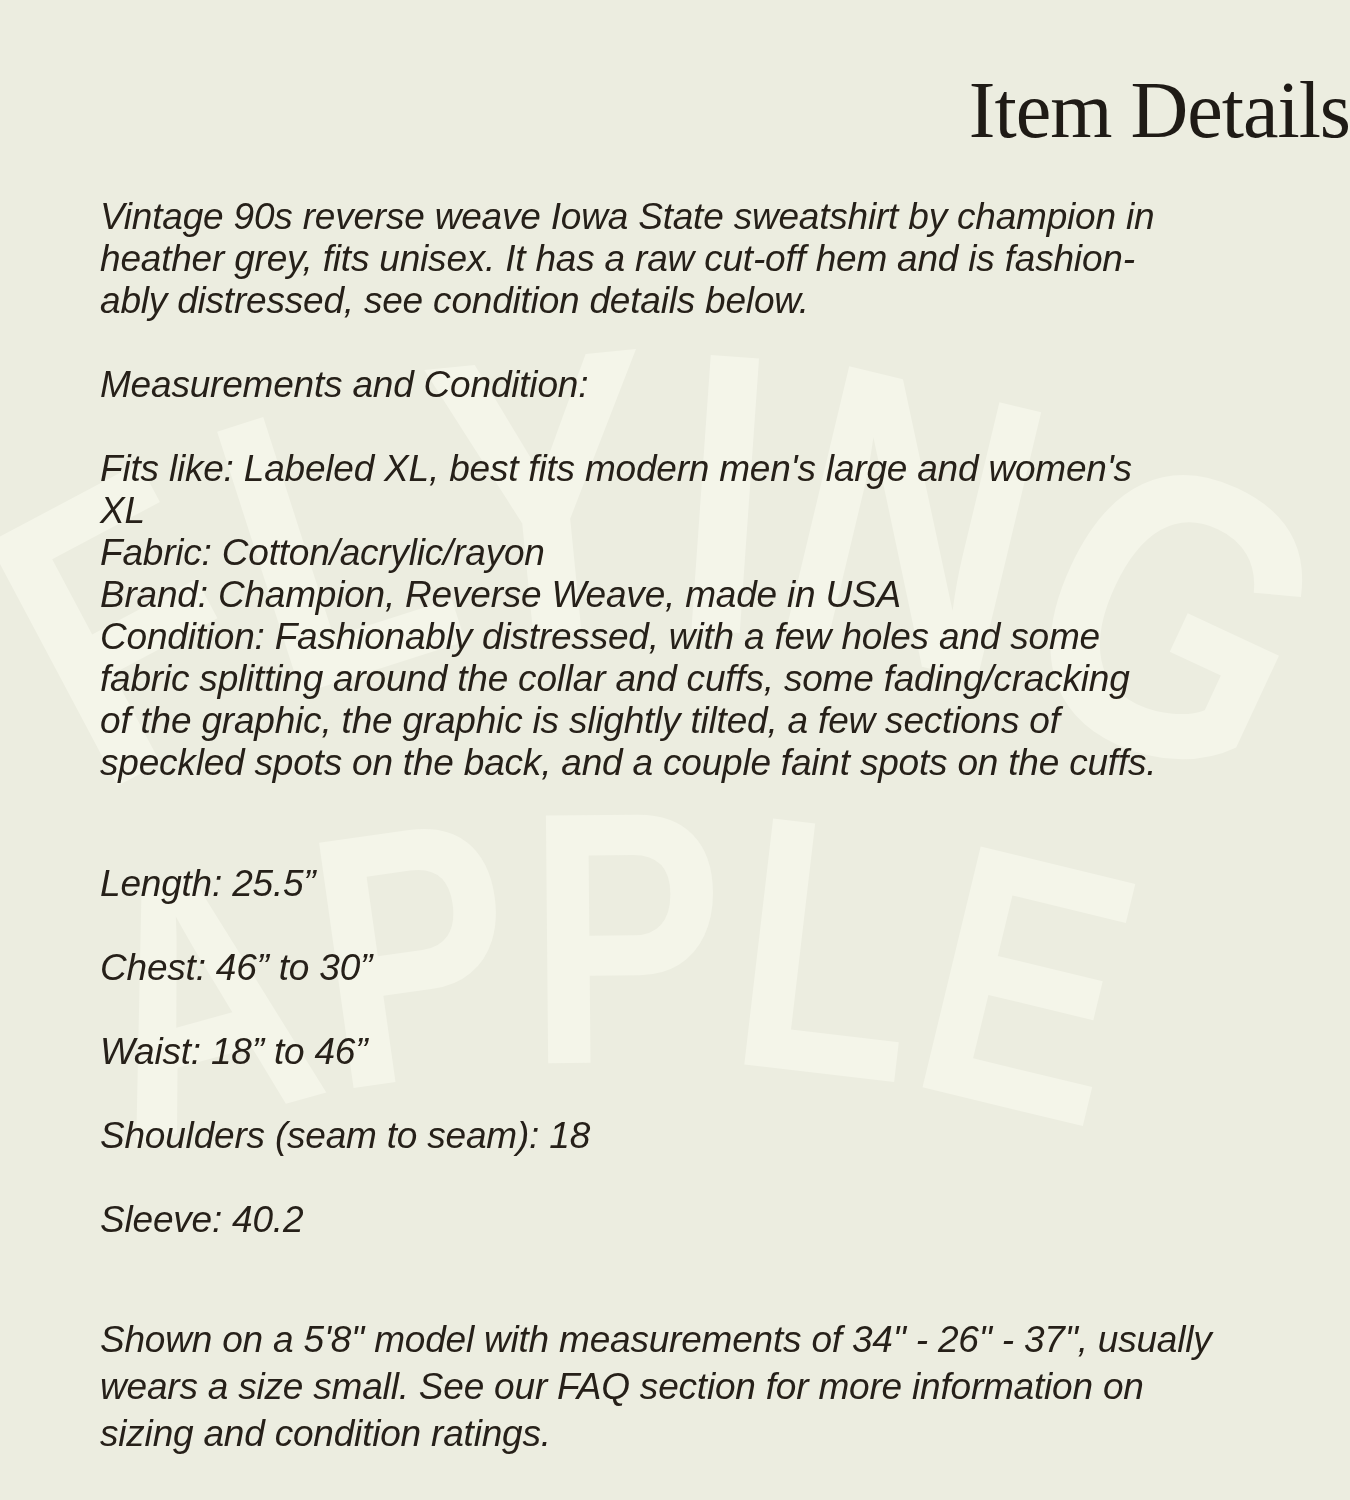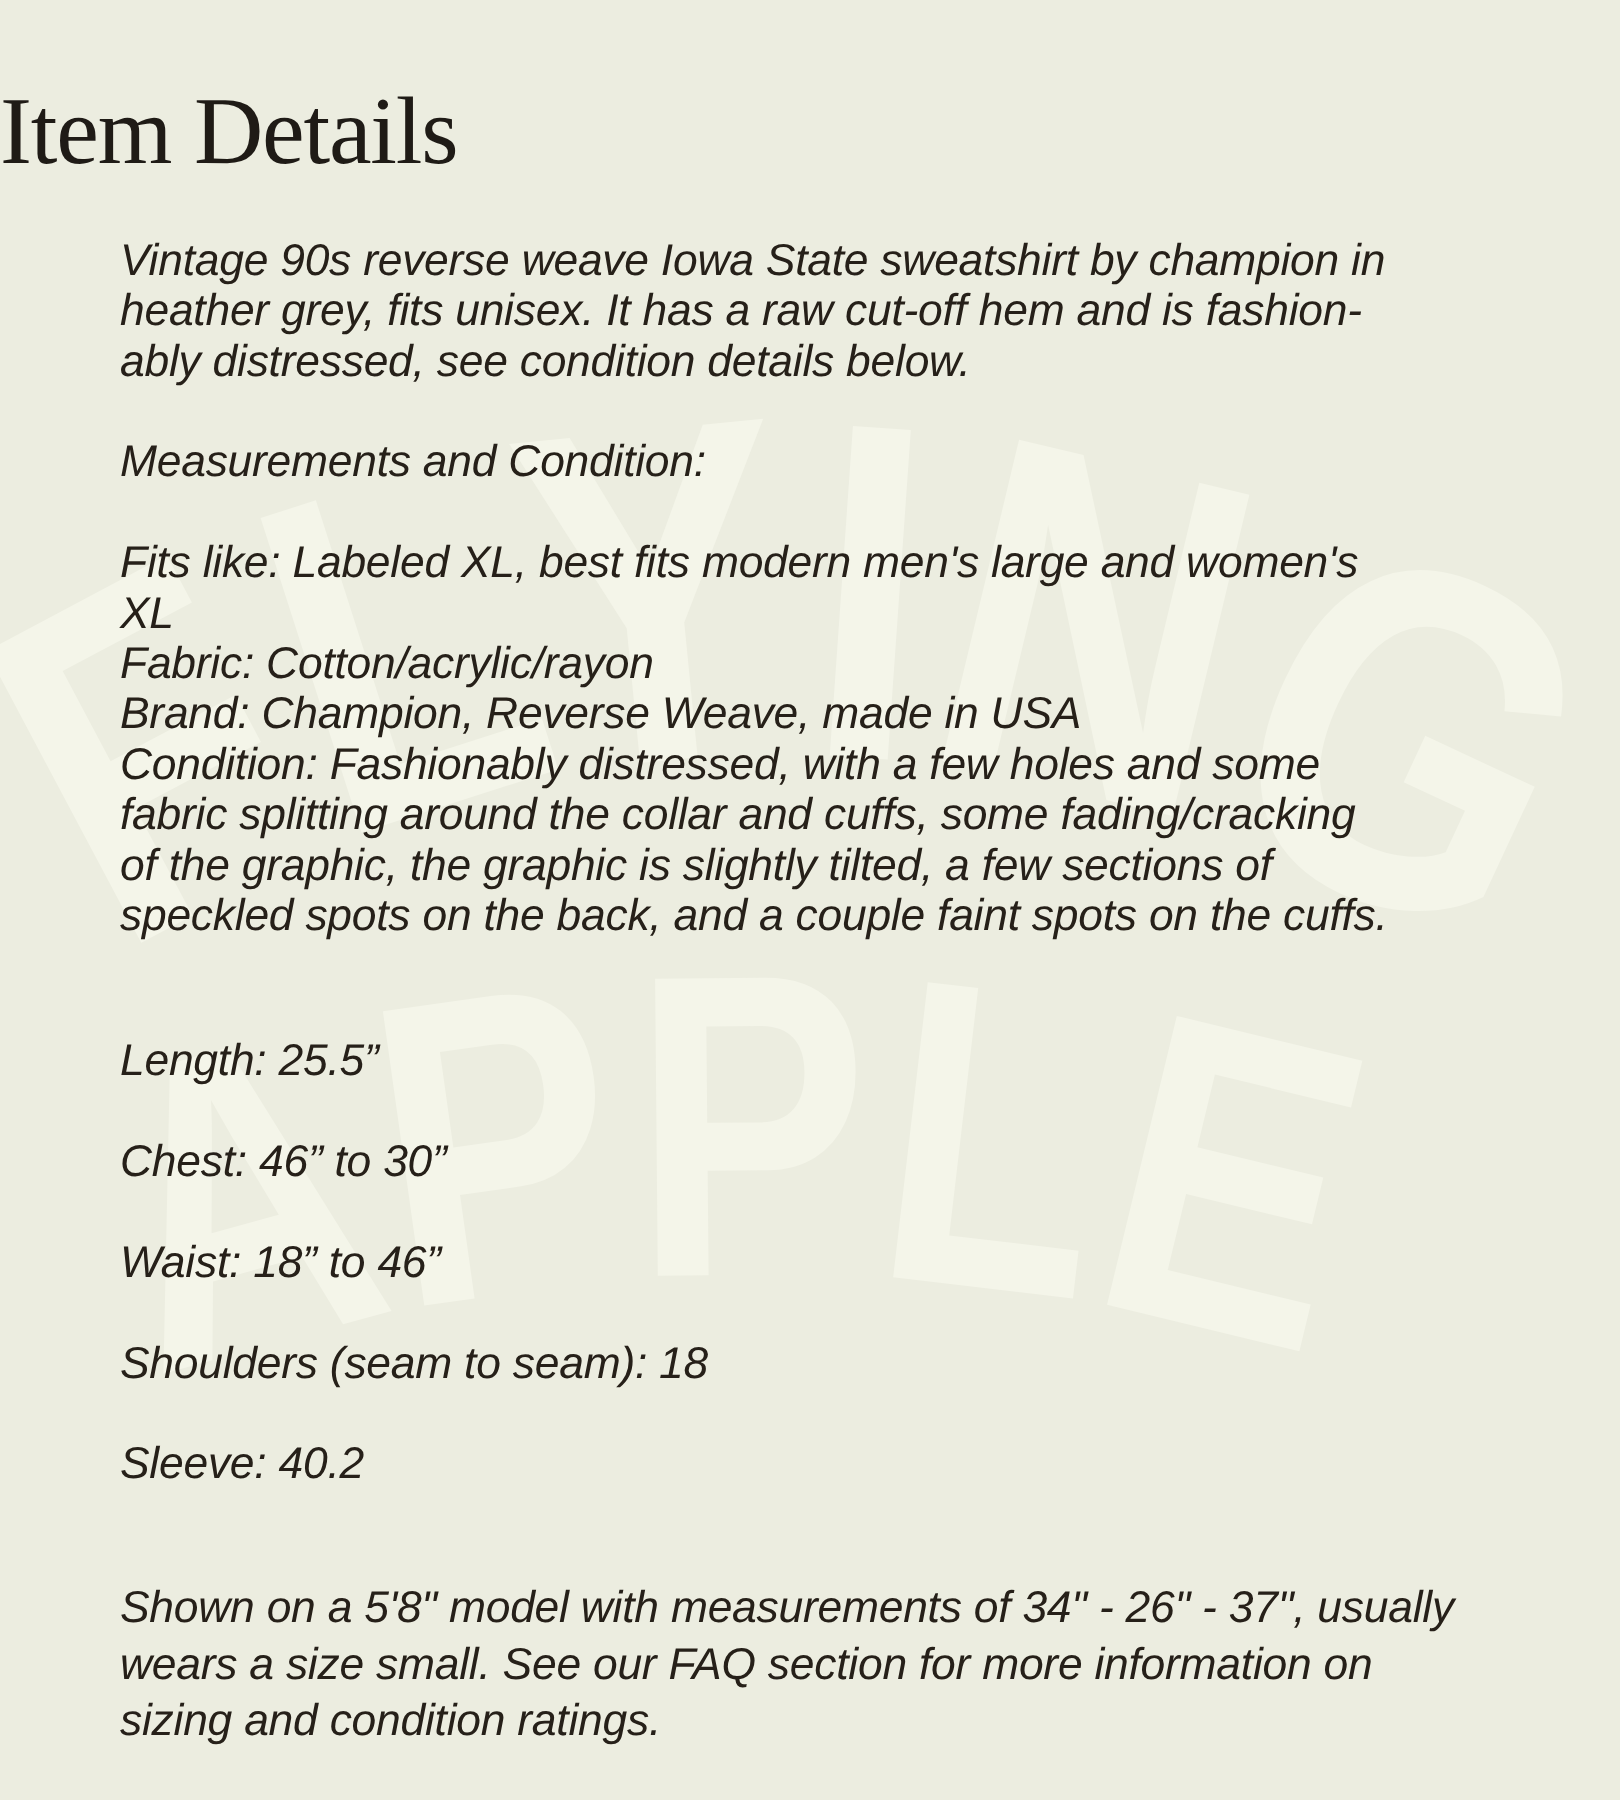--- a/index.html
+++ b/index.html
@@ -21,21 +21,21 @@
     fill: var(--watermark, #F4F5E9);
     font-family: "Liberation Sans", sans-serif;
     font-weight: 700;
   }
   h1.title {
     position: absolute;
     top: 70px;
     left: 0;
     width: 100%;
     margin: 0;
-    text-align: left;
+    text-align: right;
     font-family: "Liberation Serif", serif;
     font-weight: 500;
     font-size: 80px;
     line-height: 80px;
     letter-spacing: -1px;
     color: var(--heading, #1F1B16);
   }
   .tb {
     position: absolute;
     left: 100px;

